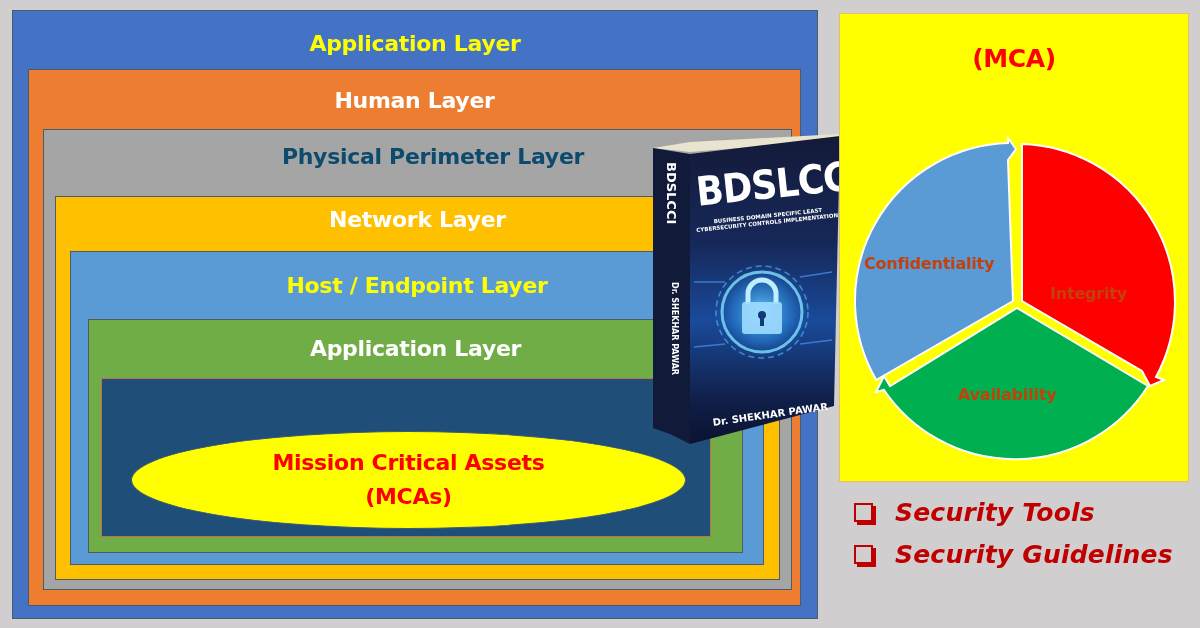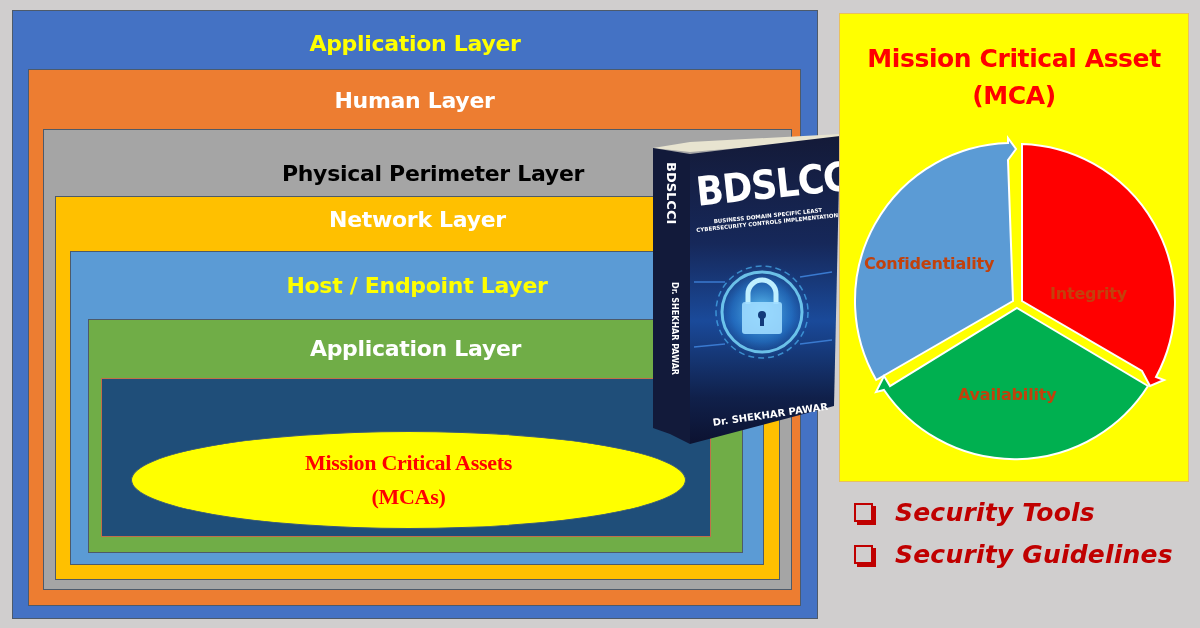--- a/index.html
+++ b/index.html
@@ -9,21 +9,21 @@
   .layer { position: absolute; border: 1.5px solid #4d5a6a; }
   .layer-label {
     position: absolute; left: 0; right: 0; text-align: center;
     font-weight: bold; font-size: 22px; letter-spacing: -0.3px; white-space: nowrap;
   }
 
   .ellipse {
     position: absolute; left: 131px; top: 431px; width: 555px; height: 98px;
     border-radius: 50%; background: #FFFF00; border: 1.5px solid #3a5a7a;
     display: flex; flex-direction: column; align-items: center; justify-content: center;
-    color: #FF0000; font-weight: bold; font-size: 22px; line-height: 34px; letter-spacing: -0.3px; font-family: Liberation Serif, serif;
+    color: #FF0000; font-weight: bold; font-size: 22px; line-height: 34px; letter-spacing: -0.3px;
   }
 
   .mca-panel {
     position: absolute; left: 839px; top: 13px; width: 350px; height: 469px;
     background: #FFFF00; border: 1px solid #e8c060;
   }
   .mca-title {
     position: absolute; left: 0; right: 0; top: 26px; text-align: center;
     color: #FF0000; font-weight: bold; font-size: 25px; line-height: 37px; letter-spacing: -0.4px;
   }
@@ -50,21 +50,21 @@
 </head>
 <body>
 
 <div class="layer" style="left:12px;top:10px;width:806px;height:609px;background:#4472C4;">
   <div class="layer-label" style="top:20px;color:#FFFF00;">Application Layer</div>
 </div>
 <div class="layer" style="left:28px;top:69px;width:773px;height:537px;background:#ED7D31;">
   <div class="layer-label" style="top:18px;color:#FFFFFF;">Human Layer</div>
 </div>
 <div class="layer" style="left:43px;top:129px;width:749px;height:461px;background:#A5A5A5;">
-  <div class="layer-label" style="top:31px;color:#000000;padding-left:31px;">Physical Perimeter Layer</div>
+  <div class="layer-label" style="top:14px;color:#0c4a6e;padding-left:31px;">Physical Perimeter Layer</div>
 </div>
 <div class="layer" style="left:55px;top:196px;width:725px;height:384px;background:#FFC000;">
   <div class="layer-label" style="top:10px;color:#FFFFFF;">Network Layer</div>
 </div>
 <div class="layer" style="left:70px;top:251px;width:694px;height:314px;background:#5B9BD5;">
   <div class="layer-label" style="top:21px;color:#FFFF00;text-align:center;">Host / Endpoint Layer</div>
 </div>
 <div class="layer" style="left:88px;top:319px;width:655px;height:234px;background:#70AD47;">
   <div class="layer-label" style="top:16px;color:#FFFFFF;">Application Layer</div>
 </div>
@@ -118,21 +118,20 @@
   <div style="position:absolute;left:44px;top:38px;width:145px;text-align:center;color:#fff;font-family:'DejaVu Sans Condensed','DejaVu Sans',sans-serif;font-weight:bold;font-size:40px;letter-spacing:-1px;transform:rotate(-6deg);transform-origin:left top;line-height:44px;">BDSLCCI</div>
   <div style="position:absolute;left:48px;top:88px;width:140px;text-align:center;color:#fff;font-weight:bold;font-size:5.5px;transform:rotate(-6deg);transform-origin:left top;white-space:nowrap;">BUSINESS DOMAIN SPECIFIC LEAST</div>
   <div style="position:absolute;left:46px;top:95px;width:140px;text-align:center;color:#fff;font-weight:bold;font-size:5.5px;transform:rotate(-6deg);transform-origin:left top;white-space:nowrap;">CYBERSECURITY CONTROLS IMPLEMENTATION</div>
   <div style="position:absolute;left:62px;top:285px;color:#fff;font-weight:bold;font-size:10px;transform:rotate(-8deg);transform-origin:left top;white-space:nowrap;">Dr. SHEKHAR PAWAR</div>
   <div style="position:absolute;left:29px;top:30px;color:#fff;font-weight:bold;font-size:13px;transform:rotate(90deg);transform-origin:left top;white-space:nowrap;">BDSLCCI</div>
   <div style="position:absolute;left:29px;top:150px;color:#fff;font-weight:bold;font-size:8px;transform:rotate(90deg);transform-origin:left top;white-space:nowrap;">Dr. SHEKHAR PAWAR</div>
 </div>
 
 <div class="mca-panel">
   <div class="mca-title">
-    <div>Mission Critical Asset</div>
     <div>(MCA)</div>
   </div>
   <svg class="cycle" width="350" height="469" viewBox="0 0 350 469">
 
     <path d="M175,287 L38.2,366 A158,158 0 0 1 170,129 L170,124 L178,135 L170,146 Z" fill="#5B9BD5" stroke="#ffffff" stroke-width="2" transform="translate(-2,0)"></path>
 
     <path d="M180,287 L180,130 A158,158 0 0 1 314,363 L322,366 L308,372 L300,357 Z" fill="#FF0000" stroke="#ffffff" stroke-width="2" transform="translate(2,0)"></path>
 
     <path d="M177,292 L308,370 A158,158 0 0 1 44,374 L36,376 L44,360 L50,370 Z" fill="#00B050" stroke="#ffffff" stroke-width="2" transform="translate(0,2)"></path>
   </svg>

